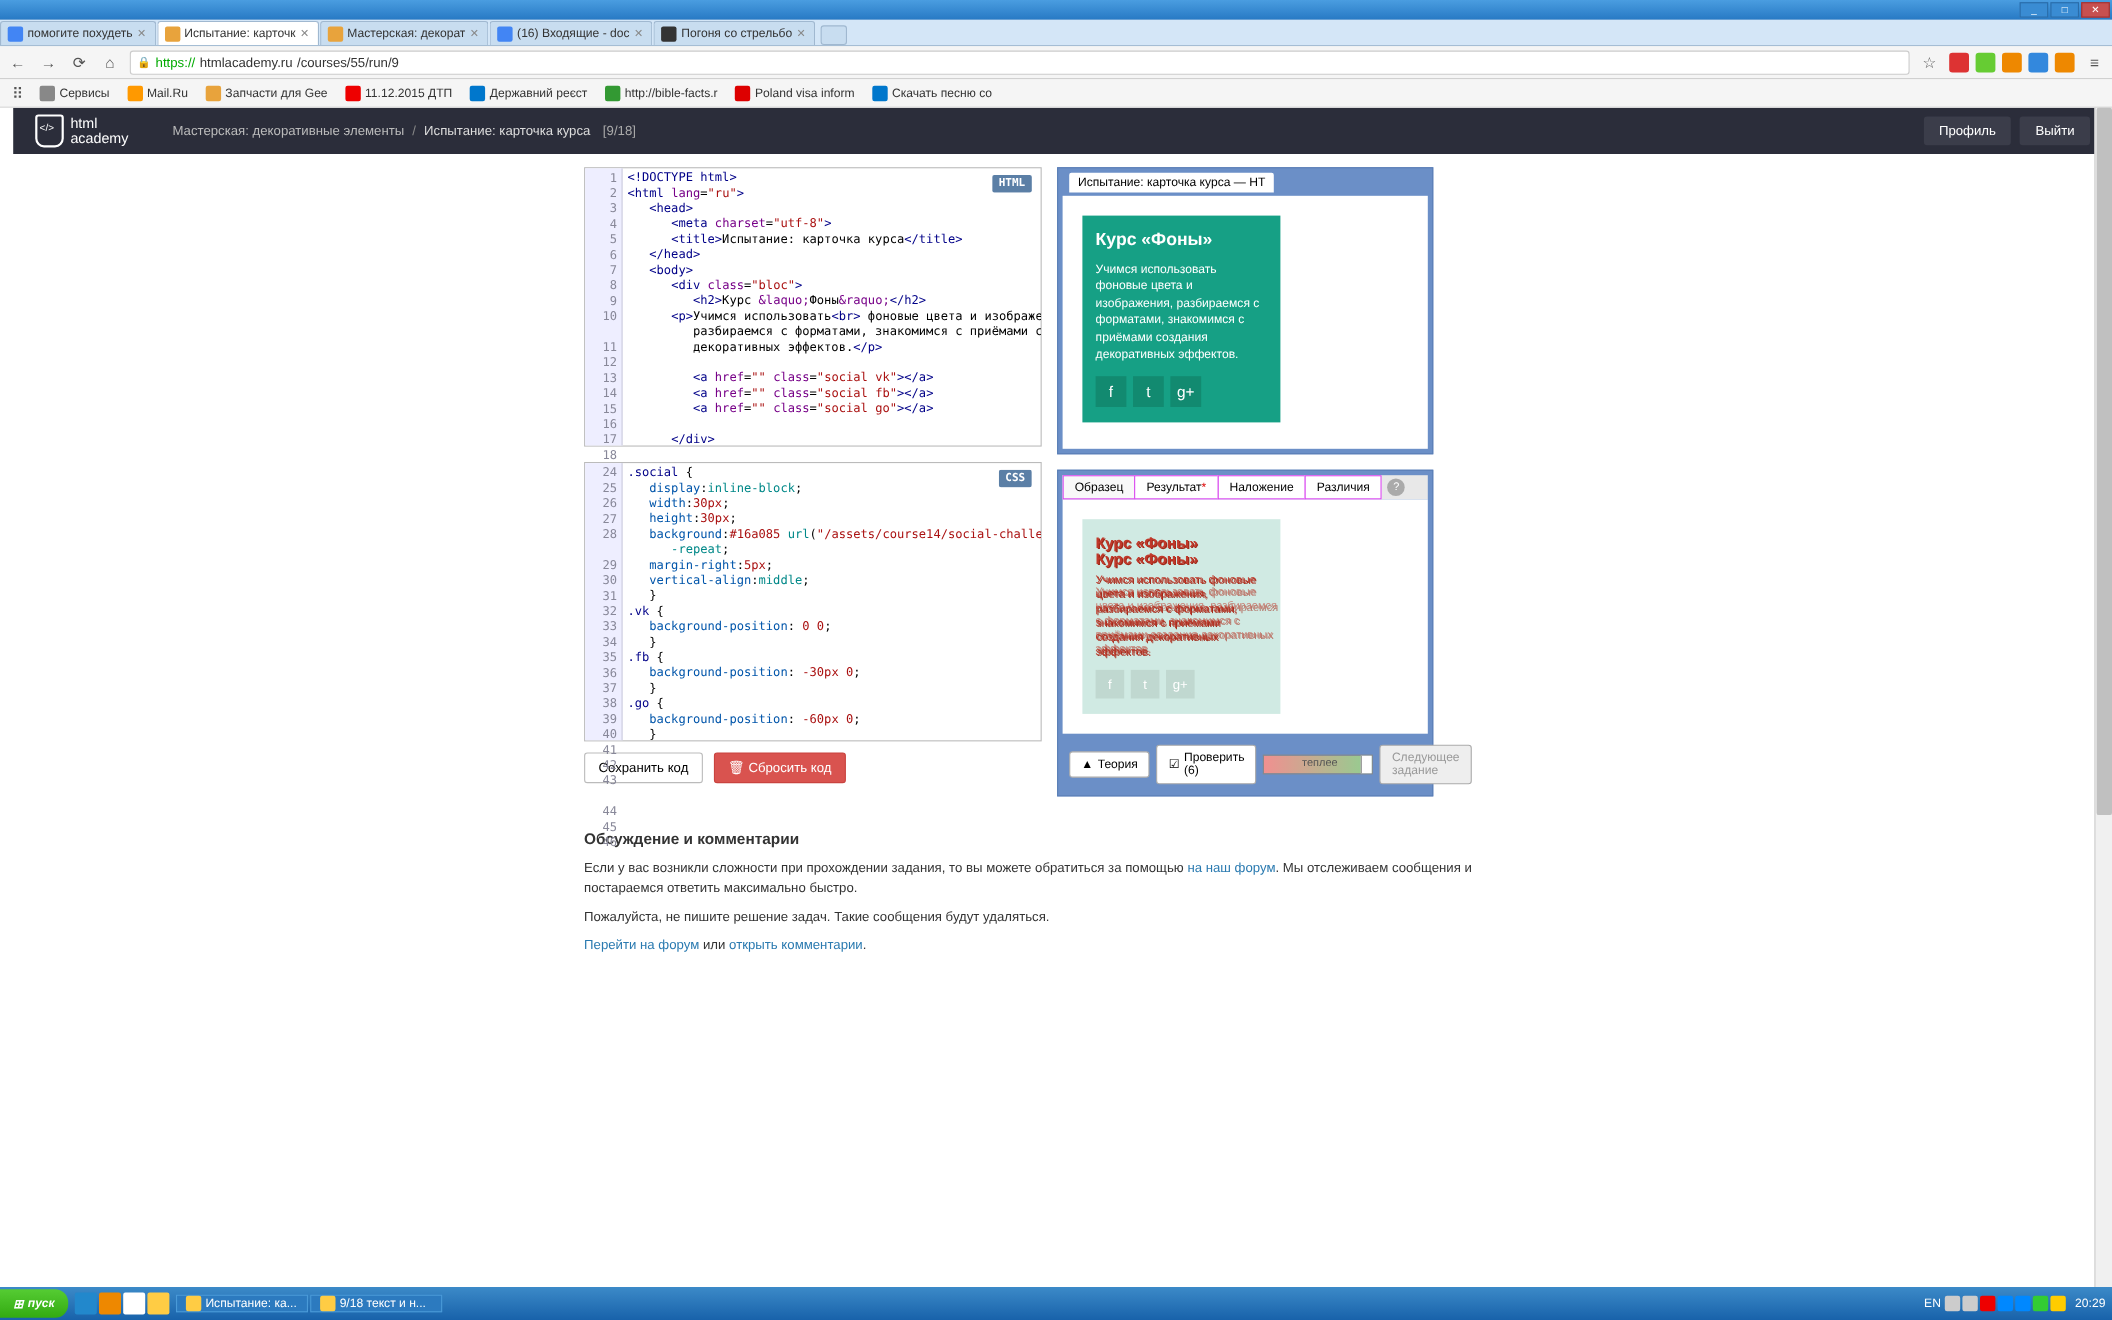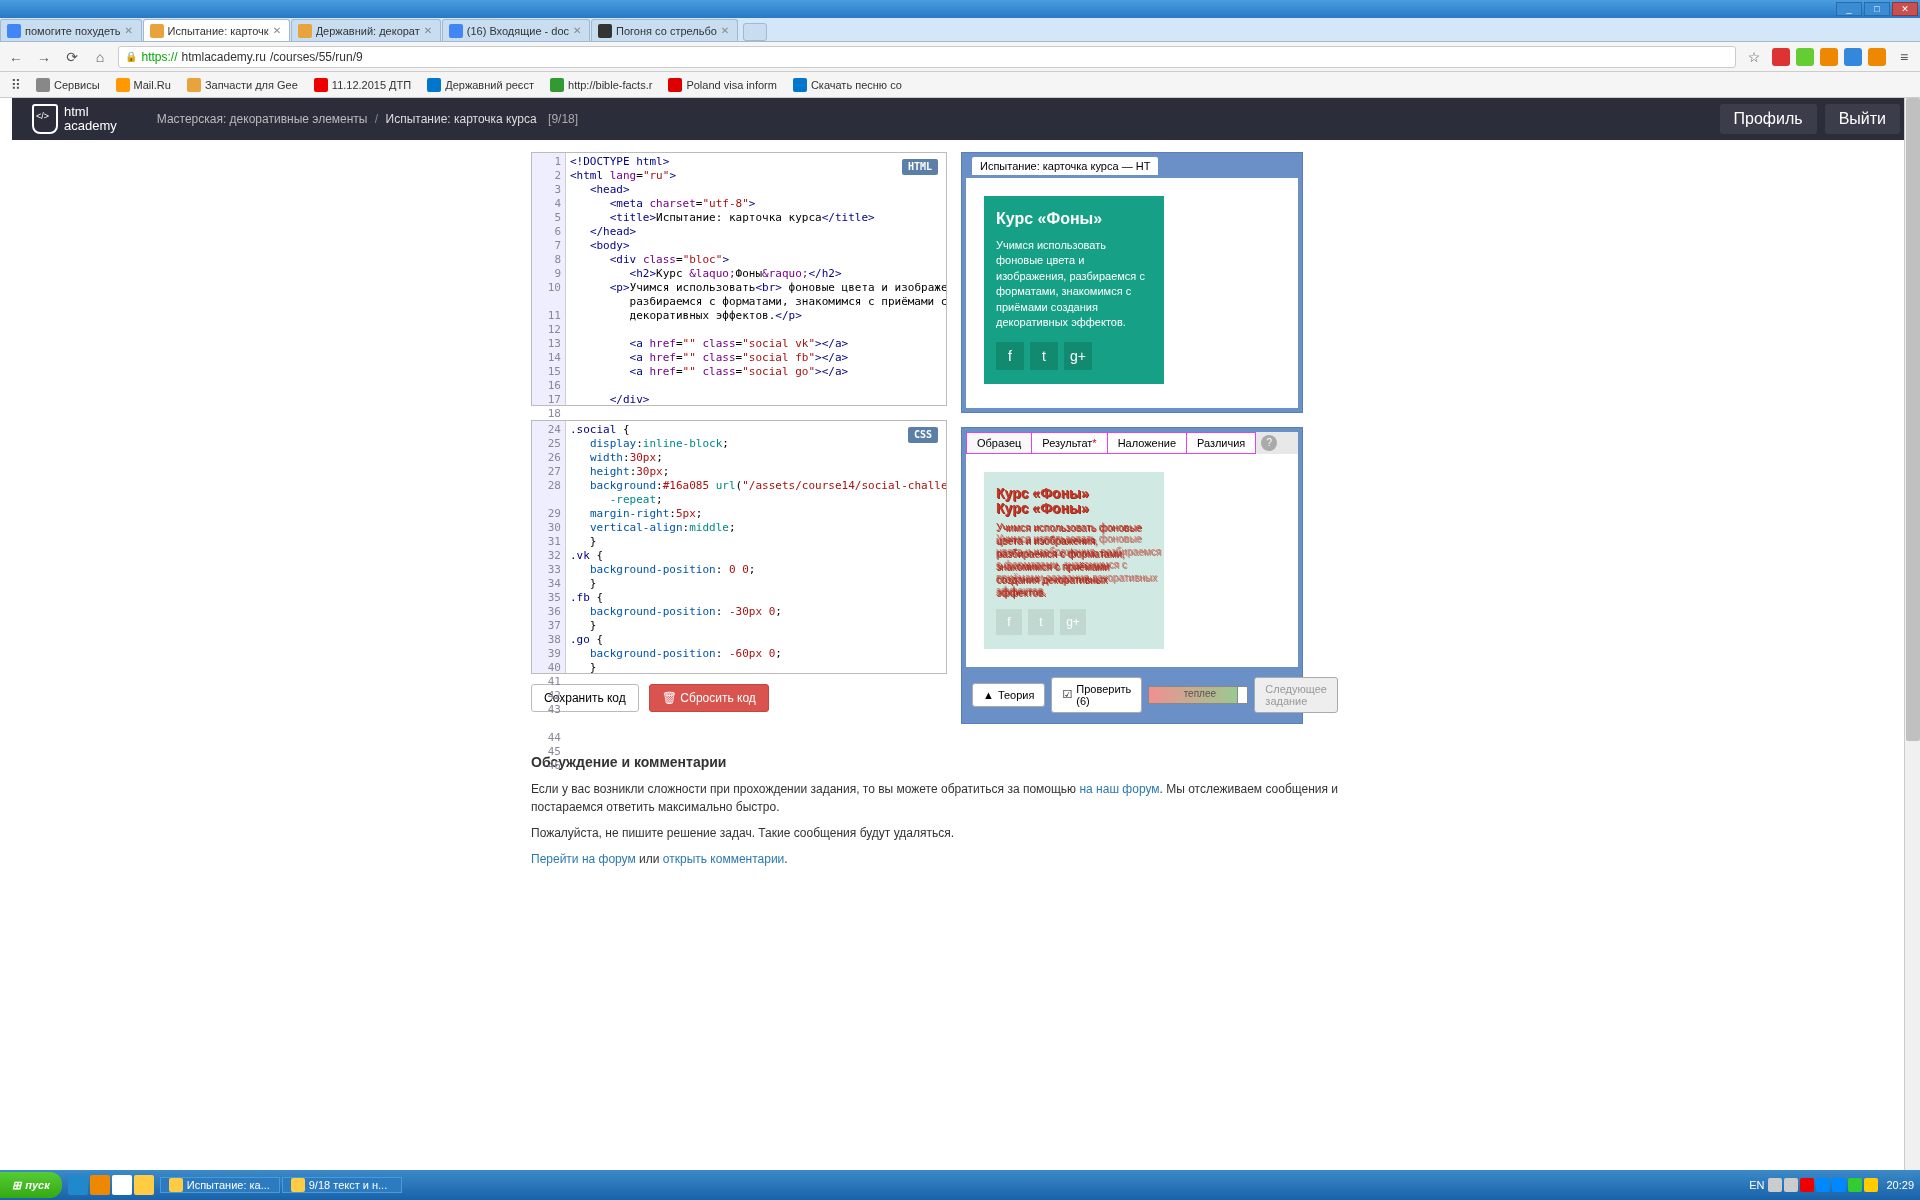--- a/index.html
+++ b/index.html
@@ -29,21 +29,21 @@
 .header2 { height:42px; background:#2b2d3a; display:flex; align-items:center; padding:0 20px; color:#ccc; }
 .logo { display:flex; align-items:center; gap:6px; color:#fff; font-size:13px; margin-right:40px; }
 .logo .shield { width:26px; height:30px; border:2px solid #fff; border-radius:3px 3px 8px 8px; position:relative; }
 .logo .shield:before { content:"</>"; position:absolute; top:5px; left:2px; font-size:9px; color:#fff; }
 .logo .lt { line-height:1.1; }
 .crumb { font-size:12px; color:#bbb; }
 .crumb .sep { margin:0 4px; color:#888; }
 .crumb .cur { color:#ddd; }
 .crumb .pg { color:#aaa; margin-left:8px; }
 .spacer { flex:1; }
-.hbtn { padding:6px 14px; background:#3b3d4a; color:#fff; font-size:16px; border-radius:3px; margin-left:8px; cursor:pointer; }
+.hbtn { padding:6px 14px; background:#3b3d4a; color:#fff; font-size:12px; border-radius:3px; margin-left:8px; cursor:pointer; }
 .workspace { width:870px; margin:12px auto 0; display:flex; gap:14px; }
 .leftcol { width:416px; }
 .rightcol { width:342px; }
 .editor { position:relative; background:#fff; border:1px solid #bbb; display:flex; font-family:Consolas,monospace; font-size:11px; line-height:14px; }
 .editor.hed { height:254px; margin-bottom:14px; }
 .editor.ced { height:254px; }
 .gutter { width:34px; background:#eef; border-right:1px solid #ccd; text-align:right; padding:2px 4px 0 0; color:#889; }
 .gutter div { height:14px; }
 .code { flex:1; padding:2px 4px 0; overflow:auto; white-space:pre; }
 .badge { position:absolute; top:6px; right:8px; padding:1px 6px; font-size:10px; font-weight:bold; color:#fff; border-radius:2px; }
@@ -110,21 +110,21 @@
       <span class="ttl">помогите похудеть</span>
       <span class="tx">✕</span>
     </div>
     <div class="tab active">
       <div class="fav" style="background:#e8a33c;border-radius:2px"></div>
       <span class="ttl">Испытание: карточк</span>
       <span class="tx">✕</span>
     </div>
     <div class="tab">
       <div class="fav" style="background:#e8a33c;border-radius:2px"></div>
-      <span class="ttl">Державний: декорат</span>
+      <span class="ttl">Мастерская: декорат</span>
       <span class="tx">✕</span>
     </div>
     <div class="tab">
       <div class="fav" style="background:#4285f4;border-radius:2px"></div>
       <span class="ttl">(16) Входящие - doc</span>
       <span class="tx">✕</span>
     </div>
     <div class="tab">
       <div class="fav" style="background:#333;border-radius:2px"></div>
       <span class="ttl">Погоня со стрельбо</span>

